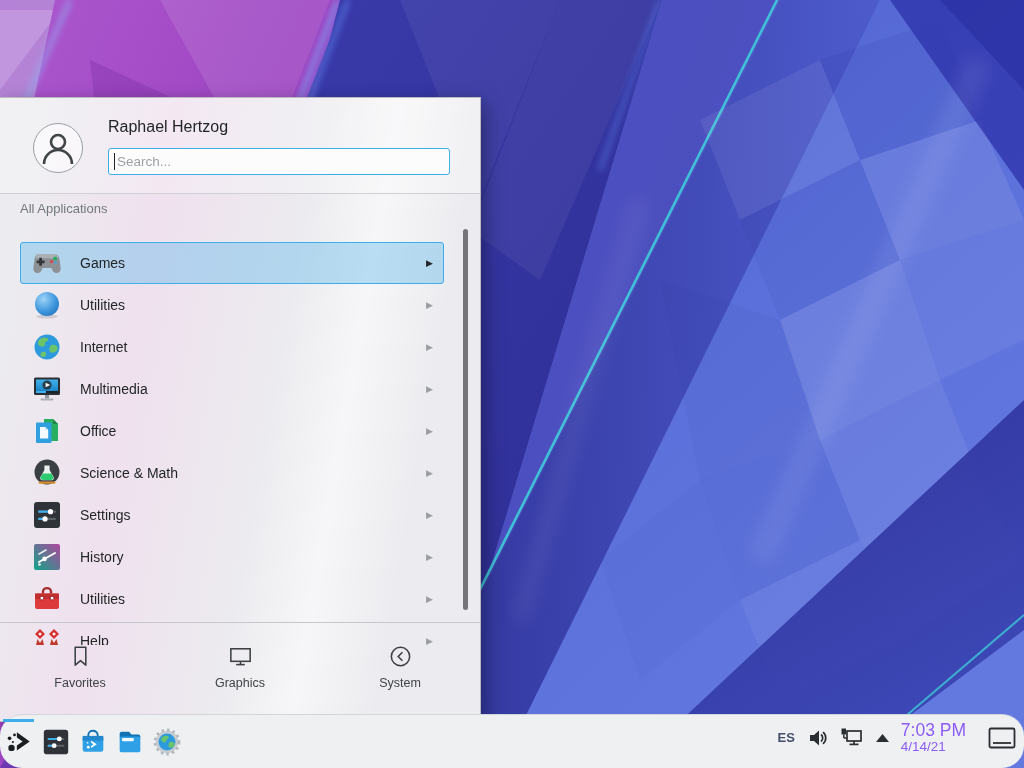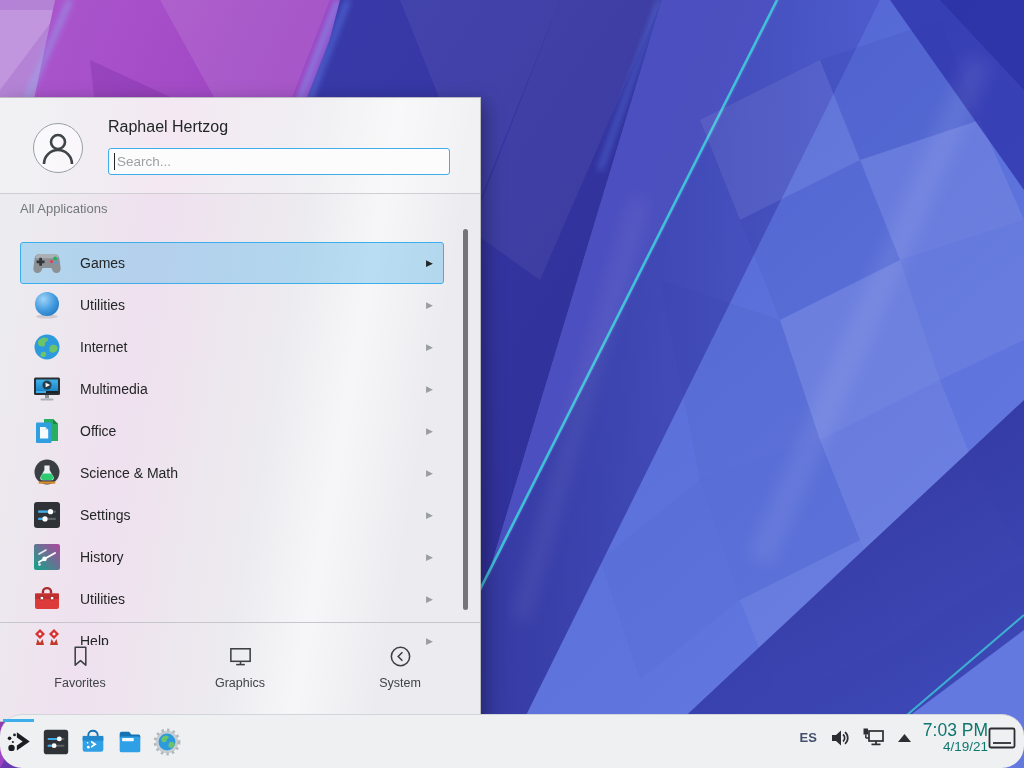--- a/index.html
+++ b/index.html
@@ -50,21 +50,21 @@
         width:88px;height:3px;background:#3daee9;}
 
   
   #panel{position:absolute;left:0;bottom:0;width:1024px;height:54px;background:#eef0f1;
         border-top:1px solid #d3d6d8;box-sizing:border-box;display:flex;align-items:center;border-radius:22px;}
   .pbtn{width:37px;height:45px;display:flex;align-items:center;justify-content:center;position:relative;cursor:pointer;}
   .pbtn.launcher::before{content:"";position:absolute;top:0;left:3px;width:31px;height:3px;background:#3daee9;}
   #tray{position:absolute;right:0;top:0;height:45px;display:flex;align-items:center;}
   #kbd-layout{font-size:13px;font-weight:bold;color:#44506b;margin-right:12px;cursor:pointer;}
   .tray-ic{margin-right:11px;cursor:pointer;display:flex;align-items:center;}
-  #clock{text-align:right;color:#0f766e;margin-right:0;cursor:pointer;line-height:1.05;}
+  #clock{text-align:left;color:#8b5cf6;margin-right:22px;cursor:pointer;line-height:1.05;}
   #clock .time{font-size:17.5px;}
   #clock .date{font-size:13.5px;}
   #show-desktop{width:28px;height:22px;margin-right:8px;cursor:pointer;}
 </style>
 </head>
 <body>
 
 <div id="wallpaper">
 <svg width="1024" height="768" viewBox="0 0 1024 768" preserveAspectRatio="none">
   <defs>
@@ -415,21 +415,21 @@
         <line x1="3.8" y1="12" x2="7" y2="12" stroke="#2a2e32" stroke-width="1.5"></line>
       </svg>
     </span>
     <span class="tray-ic">
       <svg width="15" height="10" viewBox="0 0 15 10">
           <polygon points="1,9 14,9 7.5,1" fill="#2a2e32"></polygon>
         </svg>
     </span>
     <div id="clock">
       <div class="time">7:03 PM</div>
-      <div class="date">4/19/21</div>
+      <div class="date">4/14/21</div>
     </div>
     <span id="show-desktop">
       <svg width="28" height="22" viewBox="0 0 28 22">
         <rect x="1.5" y="1.5" width="25" height="19" rx="1.5" fill="none" stroke="#2a2e32" stroke-width="1.8"></rect>
         <line x1="5" y1="16" x2="23" y2="16" stroke="#2a2e32" stroke-width="1.8"></line>
       </svg>
     </span>
   </div>
 </div>
 

